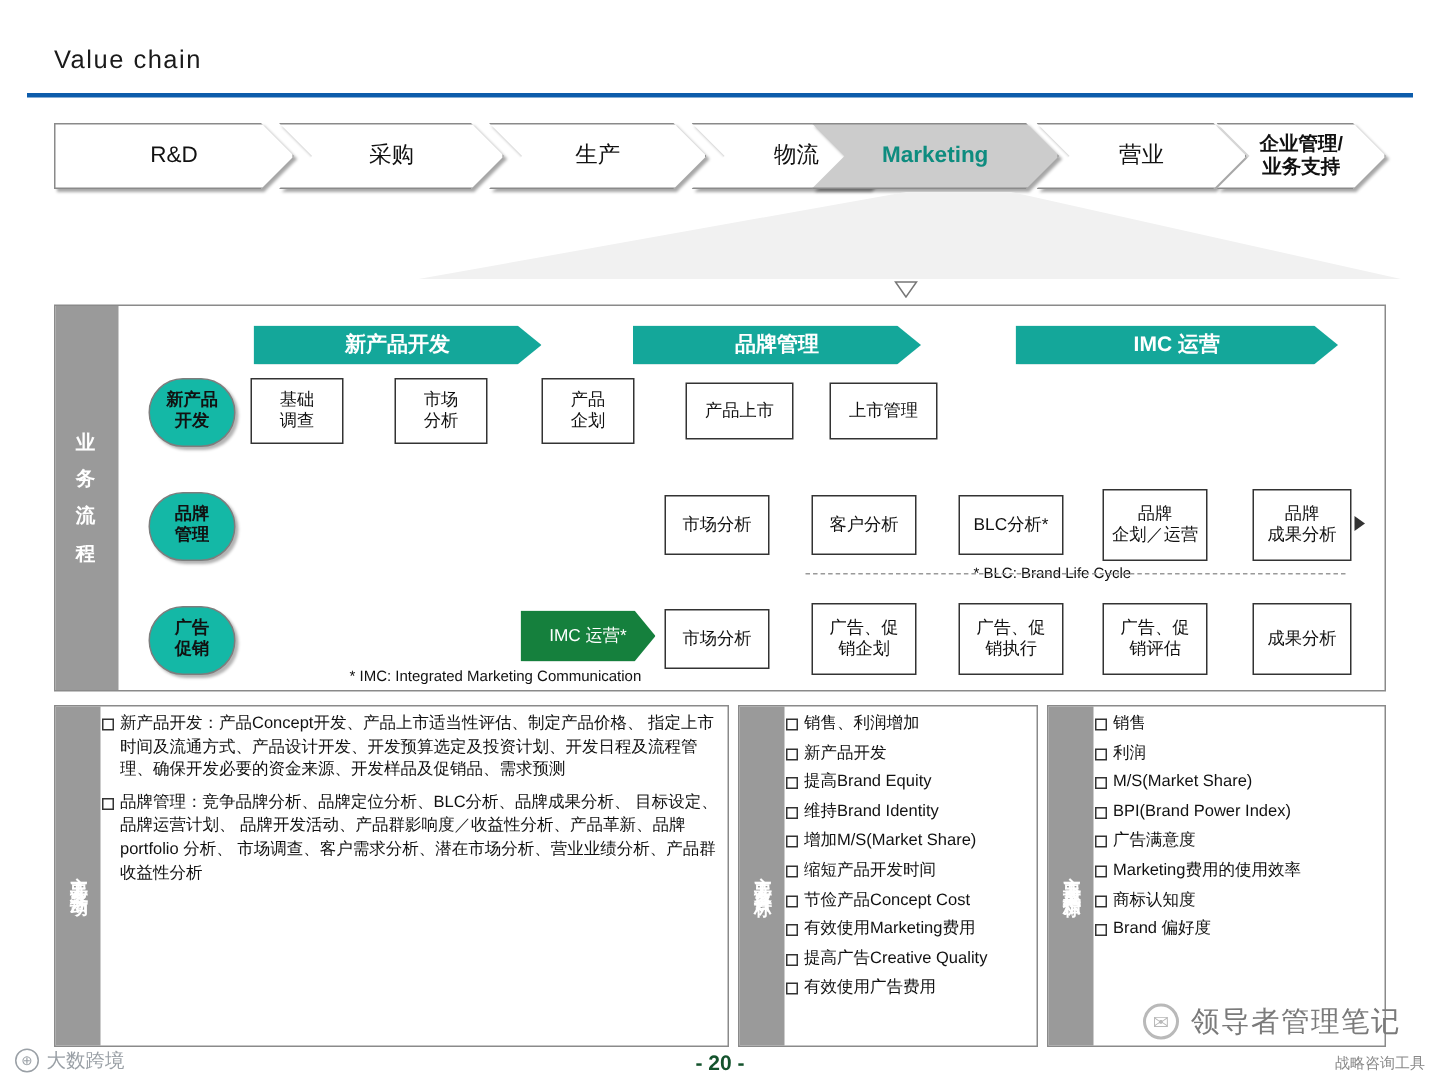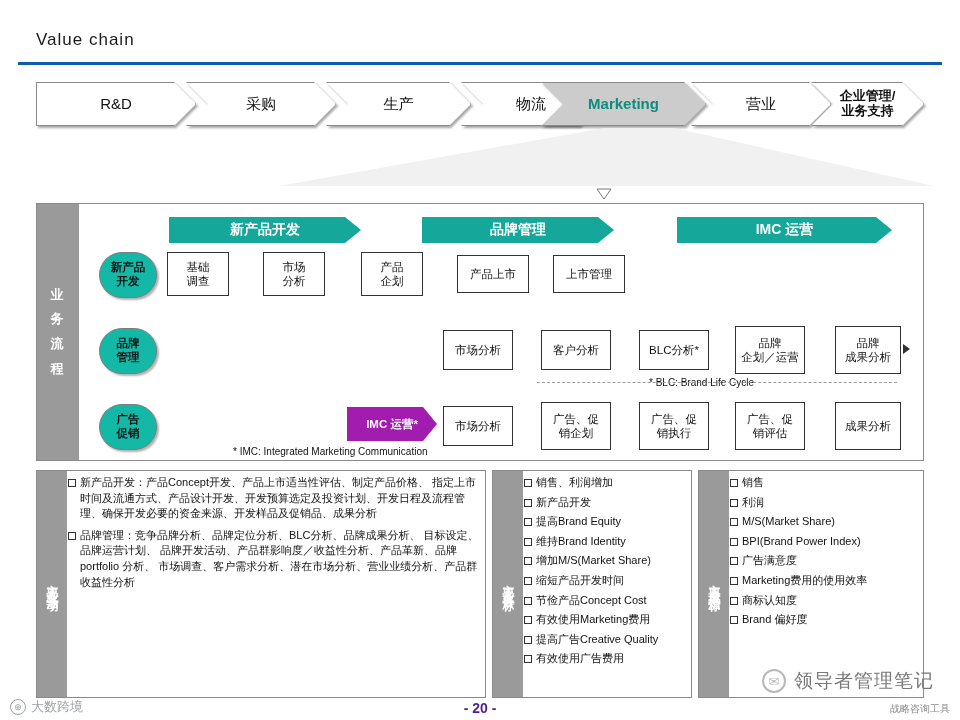--- a/index.html
+++ b/index.html
@@ -79,21 +79,21 @@
     font-size: 11.5px; font-weight: bold; color: #111; text-align: center;
     line-height: 1.2;
     box-shadow: 2px 2px 2px rgba(0,0,0,0.3);
   }
   .cell {
     position: absolute; border: 1px solid #333; background: #fff;
     display: flex; align-items: center; justify-content: center;
     font-size: 11.5px; color: #111; text-align: center; line-height: 1.25;
   }
   .cell.teal {
-    background: #a21caf; border: none; color: #fff; font-weight: bold;
+    background: #15803d; border: none; color: #fff; font-weight: normal;
     clip-path: polygon(0 0, calc(100% - 14px) 0, 100% 50%, calc(100% - 14px) 100%, 0 100%);
     filter: drop-shadow(2px 2px 1px rgba(0,0,0,0.3));
   }
   .note { position: absolute; font-size: 10px; color: #111; }
   .rowrule { position: absolute; border-top: 1px dashed #9a9a9a; }
   .arrowhead { position: absolute; width: 0; height: 0;
     border-top: 5px solid transparent; border-bottom: 5px solid transparent;
     border-left: 7px solid #333; }
 
   
@@ -113,21 +113,21 @@
   ul.bul > li:before {
     content: "";
     position: absolute; left: 1px; top: 4px; width: 6px; height: 6px;
     border: 1px solid #333; background: #fff;
   }
   .p1 ul.bul > li { margin-bottom: 6px; }
 
   
   .footer-page {
     position: absolute; left: 0; bottom: 4px; width: 960px; text-align: center;
-    font-size: 14px; font-weight: bold; color: #4c1d95;
+    font-size: 14px; font-weight: bold; color: #14532d;
   }
   .footer-right {
     position: absolute; right: 10px; bottom: 4px; font-size: 10px; color: #8a8a8a;
   }
   .wm {
     position: absolute; right: 26px; bottom: 26px;
     display: flex; align-items: center; gap: 8px;
     color: #6b6b6b;
   }
   .wm .wmico {
@@ -249,21 +249,21 @@
   <div class="cell" style="left:798px; top:198px; width:66px; height:48px;">成果分析</div>
   <div class="note" style="left:196px; top:242px;">* IMC: Integrated Marketing Communication</div>
 </div>
 
 <div class="panel p1" style="left:36px; width:450px;">
   <div class="panel-side">
     <div class="v">主要业务活动</div>
   </div>
   <div class="panel-body">
     <ul class="bul">
-      <li>新产品开发：产品Concept开发、产品上市适当性评估、制定产品价格、 指定上市时间及流通方式、产品设计开发、开发预算选定及投资计划、开发日程及流程管理、确保开发必要的资金来源、开发样品及促销品、成果分析</li>
+      <li>新产品开发：产品Concept开发、产品上市适当性评估、制定产品价格、 指定上市时间及流通方式、产品设计开发、开发预算选定及投资计划、开发日程及流程管理、确保开发必要的资金来源、开发样品及促销品、需求预测</li>
       <li>品牌管理：竞争品牌分析、品牌定位分析、BLC分析、品牌成果分析、 目标设定、品牌运营计划、 品牌开发活动、产品群影响度／收益性分析、产品革新、品牌portfolio 分析、 市场调查、客户需求分析、潜在市场分析、营业业绩分析、产品群收益性分析</li>
     </ul>
   </div>
 </div>
 
 <div class="panel" style="left:492px; width:200px;">
   <div class="panel-side">
     <div class="v">主要业务目标</div>
   </div>
   <div class="panel-body">

